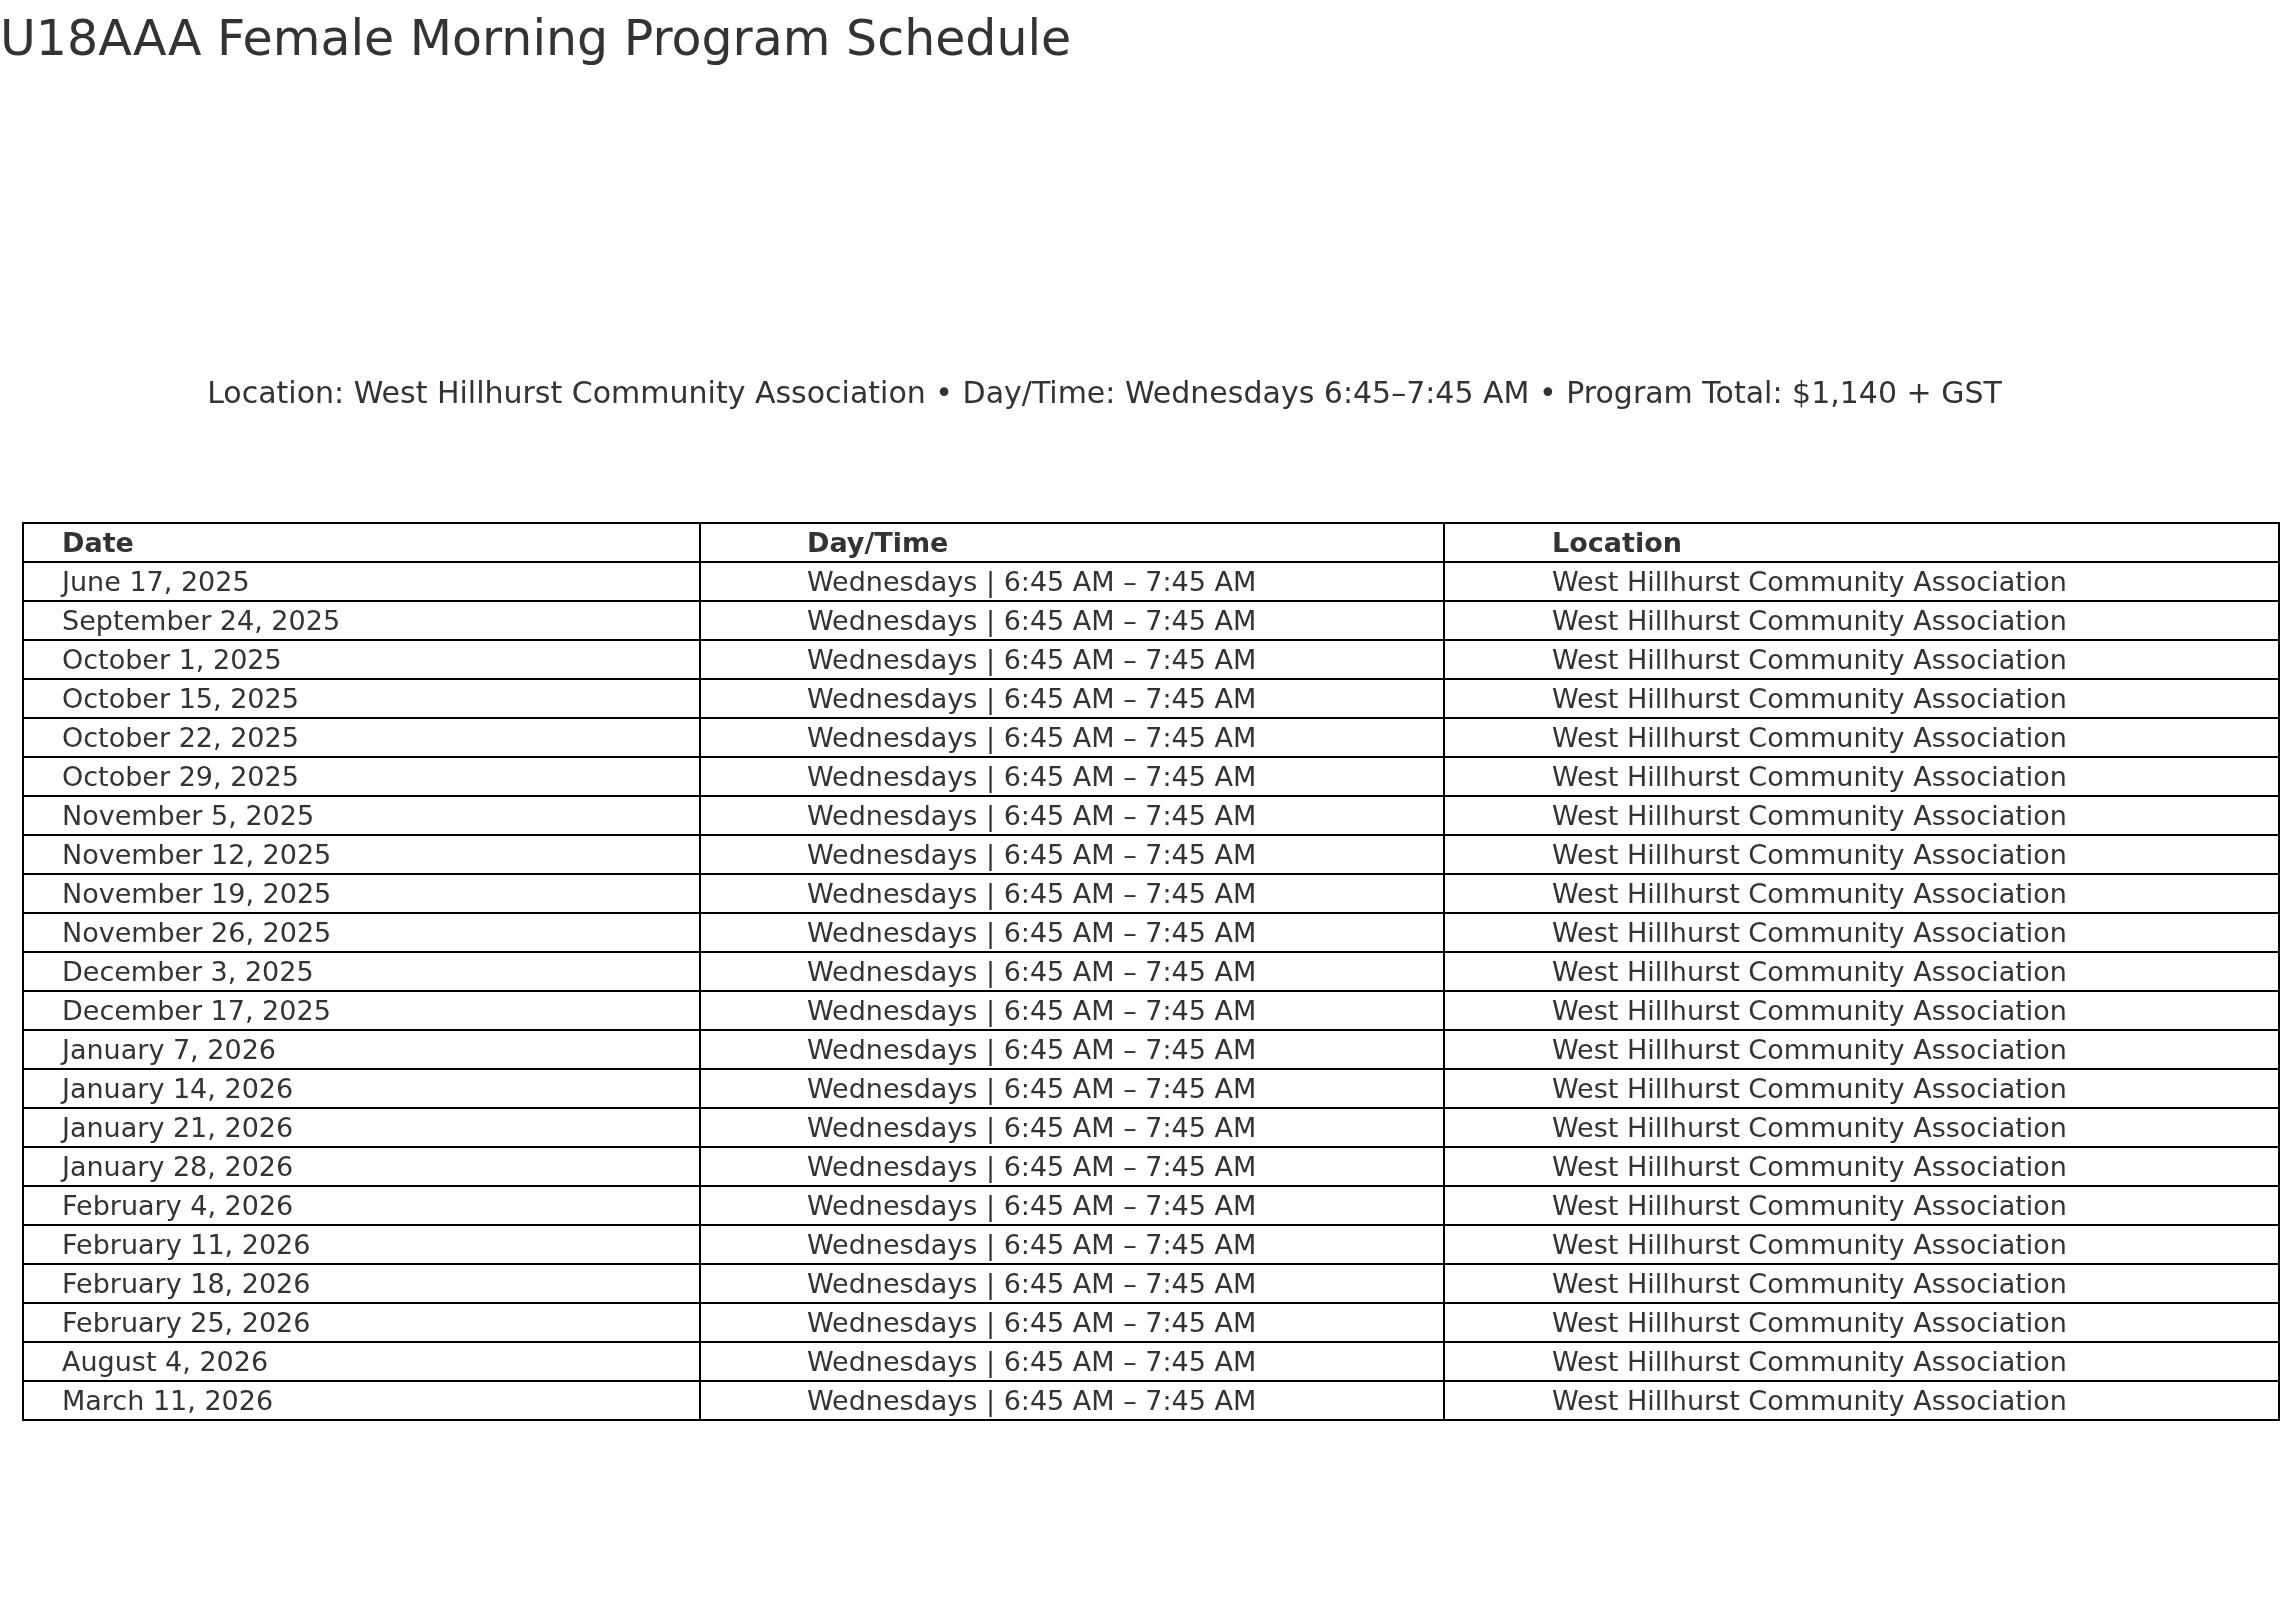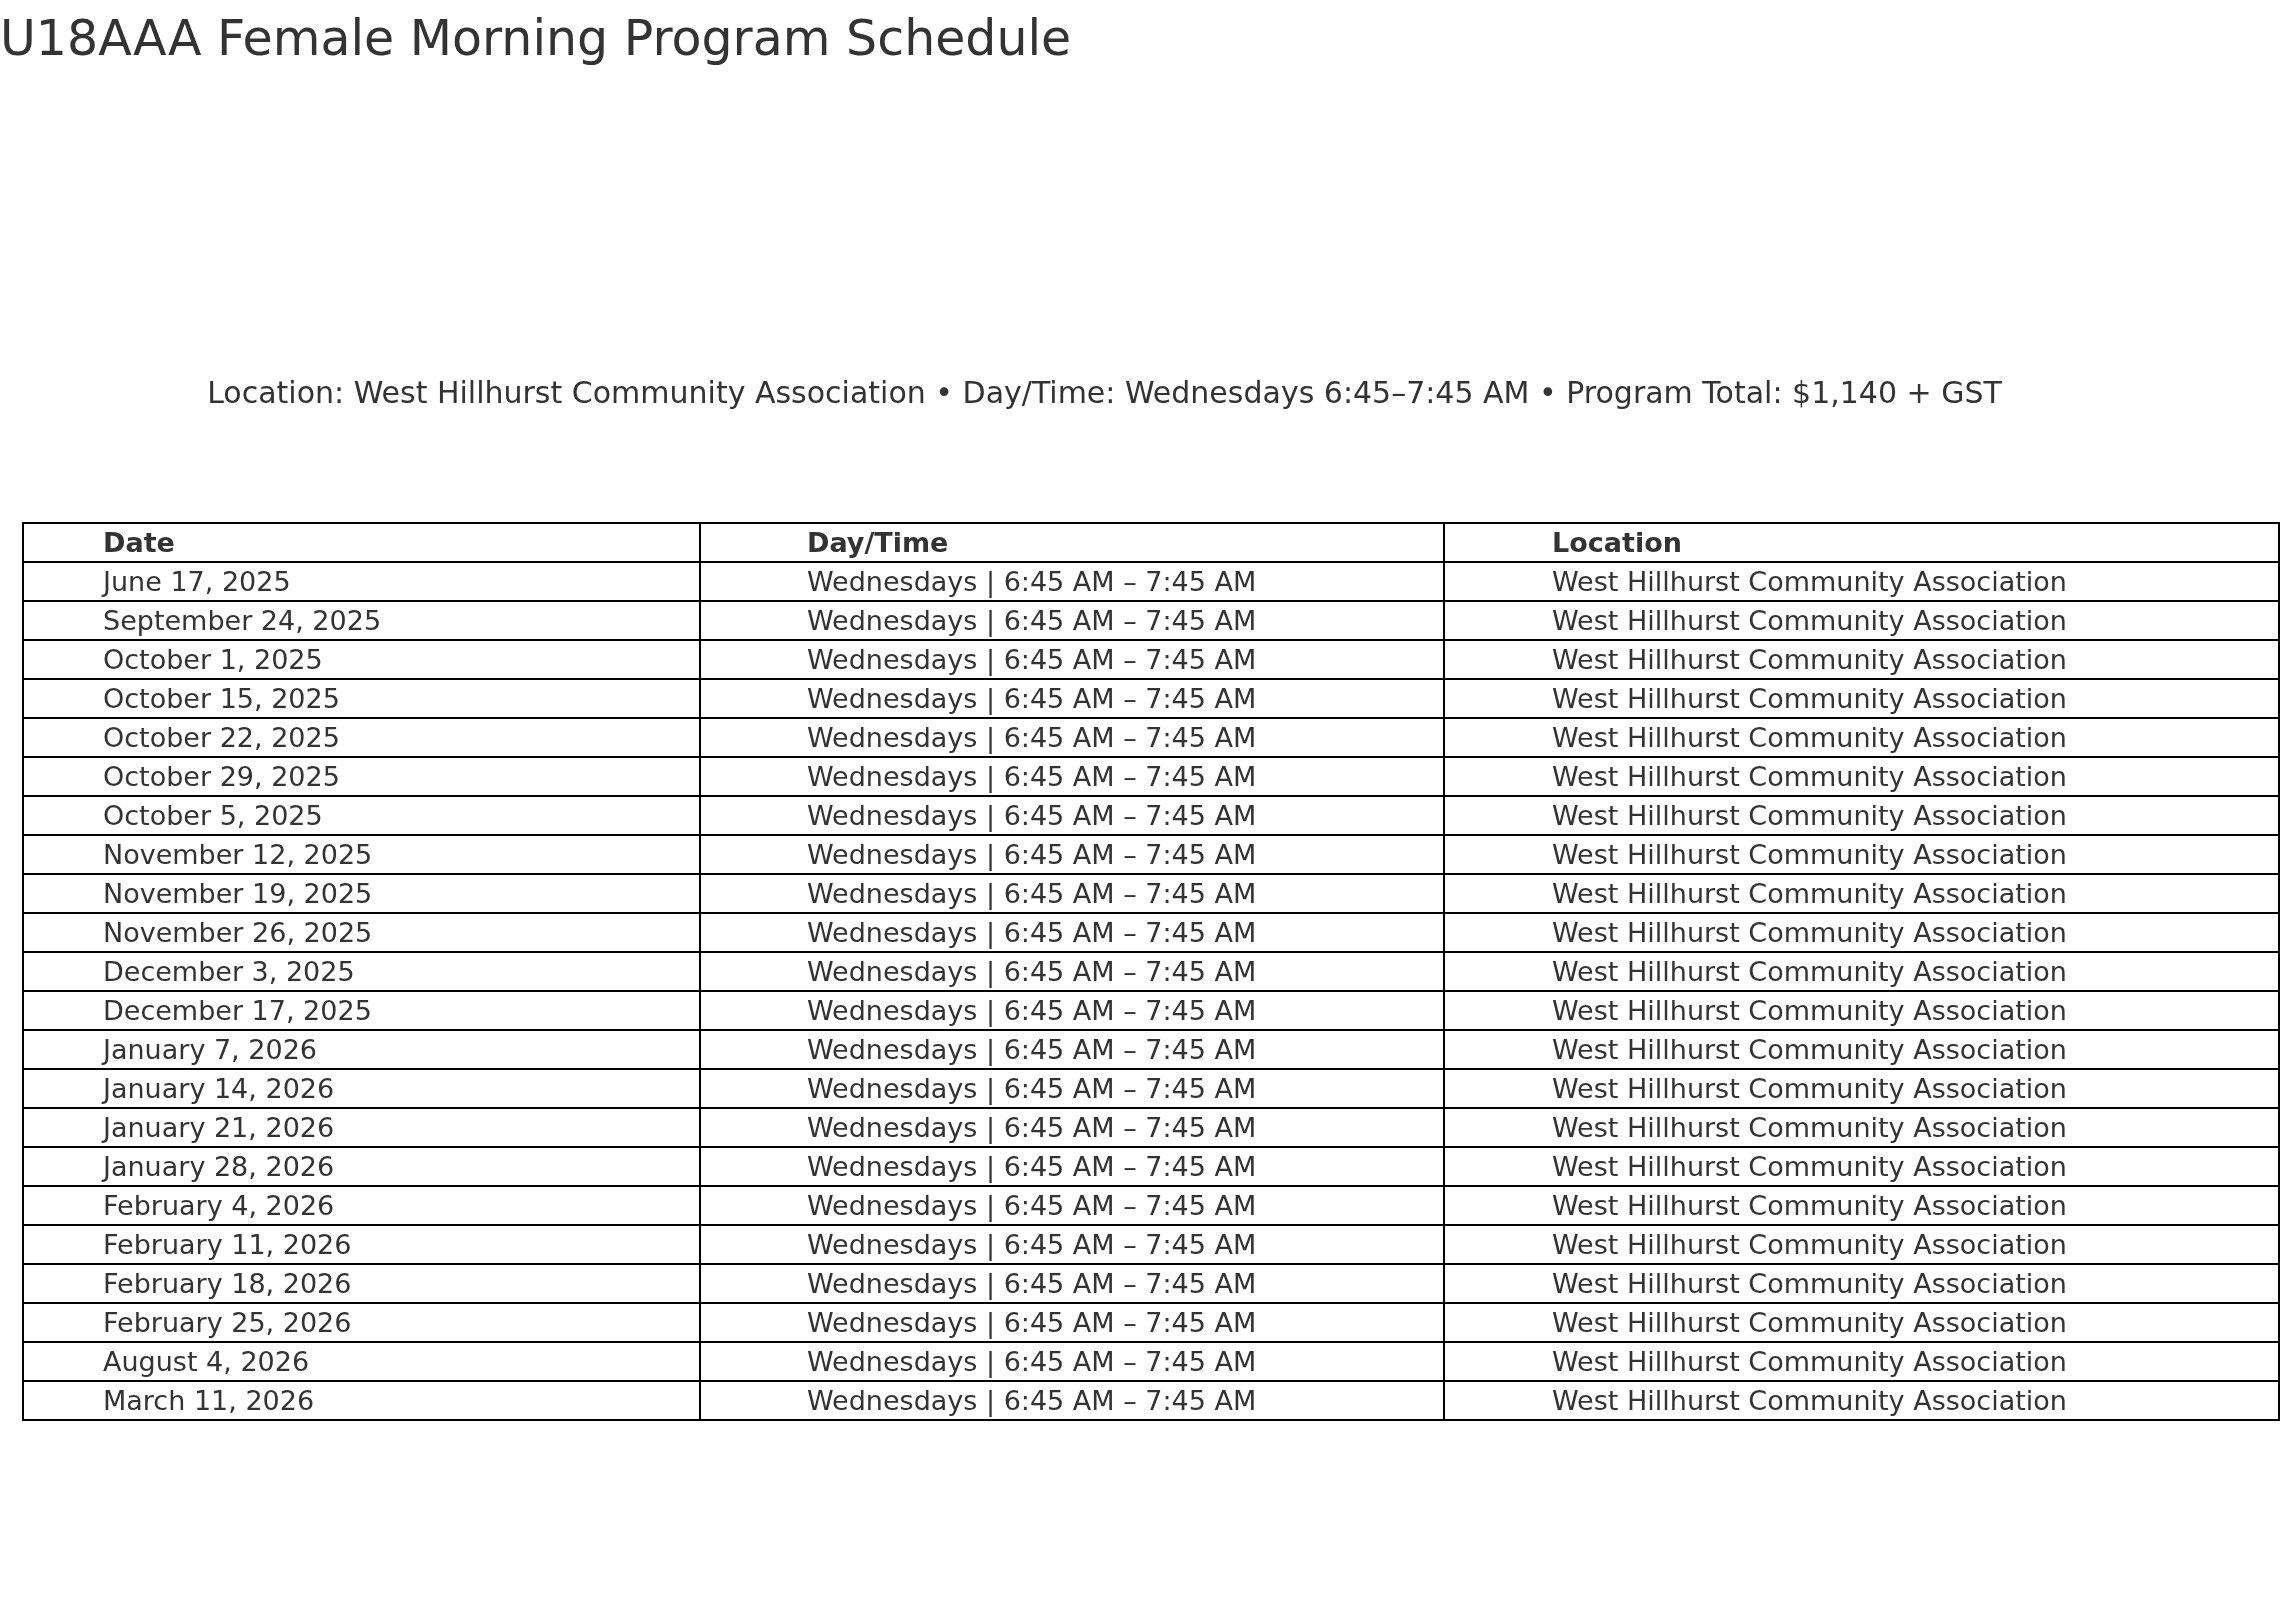--- a/index.html
+++ b/index.html
@@ -21,21 +21,21 @@
     }
     table.sched col.c1 { width: 677px; }
     table.sched col.c2 { width: 744px; }
     table.sched col.c3 { width: 835px; }
     table.sched th, table.sched td {
       border: 2.7px solid #000000; height: 37px; padding: 0;
       font-size: 27px; line-height: 36px; text-align: left; vertical-align: middle;
       white-space: nowrap; color: #333333;
     }
     table.sched th { font-weight: bold; }
-    table.sched th.c1, table.sched td.c1 { padding-left: 79px; margin-top: 10px; }
+    table.sched th.c1, table.sched td.c1 { padding-left: 38px; margin-top: 10px; }
     table.sched th.c2, table.sched td.c2 { padding-left: 106px; }
     table.sched th.c3, table.sched td.c3 { padding-left: 107px; }
   </style>
 </head>
 <body>
 
 <div class="title">U18AAA Female Morning Program Schedule</div>
 <div class="subtitle">Location: West Hillhurst Community Association • Day/Time: Wednesdays 6:45–7:45 AM • Program Total: $1,140 + GST</div>
 
 <table class="sched">
@@ -76,21 +76,21 @@
         <td class="c1">October 22, 2025</td>
         <td class="c2">Wednesdays | 6:45 AM – 7:45 AM</td>
         <td class="c3">West Hillhurst Community Association</td>
       </tr>
       <tr>
         <td class="c1">October 29, 2025</td>
         <td class="c2">Wednesdays | 6:45 AM – 7:45 AM</td>
         <td class="c3">West Hillhurst Community Association</td>
       </tr>
       <tr>
-        <td class="c1">October 5, 2025</td>
+        <td class="c1">November 5, 2025</td>
         <td class="c2">Wednesdays | 6:45 AM – 7:45 AM</td>
         <td class="c3">West Hillhurst Community Association</td>
       </tr>
       <tr>
         <td class="c1">November 12, 2025</td>
         <td class="c2">Wednesdays | 6:45 AM – 7:45 AM</td>
         <td class="c3">West Hillhurst Community Association</td>
       </tr>
       <tr>
         <td class="c1">November 19, 2025</td>

